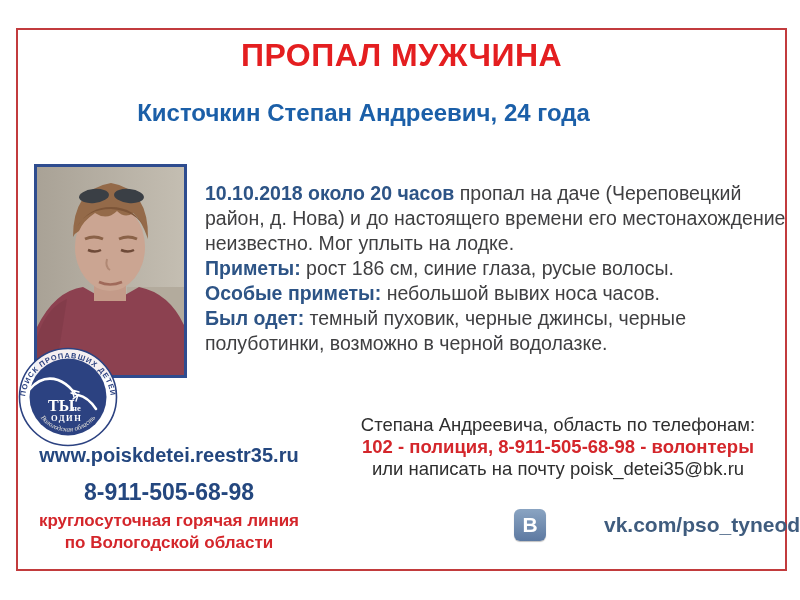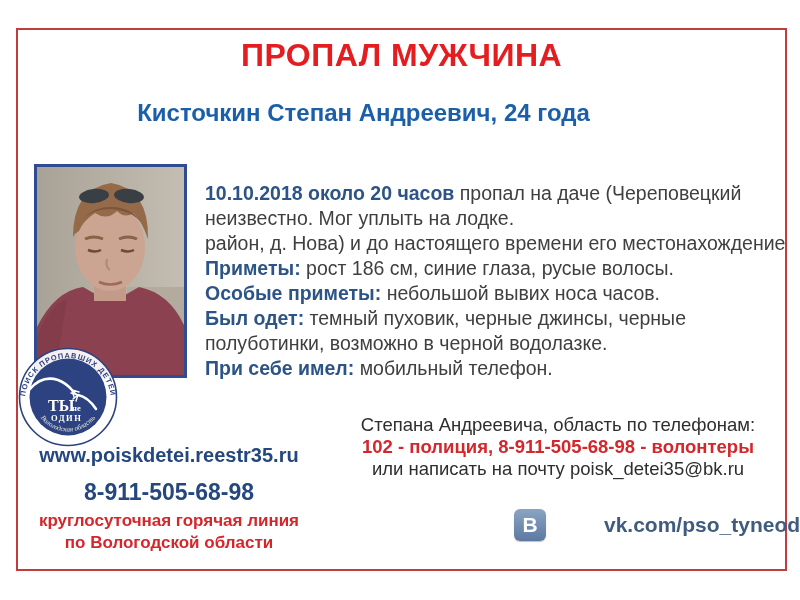--- a/index.html
+++ b/index.html
@@ -113,27 +113,26 @@
     <path d="M82 72 Q91 68 100 72" stroke="#8a6248" stroke-width="3" fill="none"></path>
     <path d="M51 83 Q58 86 64 83" stroke="#6e4a38" stroke-width="2.5" fill="none"></path>
     <path d="M84 83 Q91 86 97 83" stroke="#6e4a38" stroke-width="2.5" fill="none"></path>
     <path d="M70 92 Q68 100 73 103" stroke="#b08874" stroke-width="2" fill="none"></path>
     <path d="M62 115 Q73 120 85 115" stroke="#a06a5a" stroke-width="2.5" fill="none"></path>
   </svg>
 </div>
 
 <div class="desc">
   <div><b>10.10.2018 около 20 часов</b><span> пропал на даче (Череповецкий</span></div>
+  <div><b></b><span>район, д. Нова) и до настоящего времени его местонахождение</span></div>
   <div><b></b><span>неизвестно. Мог уплыть на лодке.</span></div>
-  <div><b></b><span>район, д. Нова) и до настоящего времени его местонахождение</span></div>
   <div><b>Приметы:</b><span> рост 186 см, синие глаза, русые волосы.</span></div>
   <div><b>Особые приметы:</b><span> небольшой вывих носа часов.</span></div>
   <div><b>Был одет:</b><span> темный пуховик, черные джинсы, черные</span></div>
   <div><b></b><span>полуботинки, возможно в черной водолазке.</span></div>
-  <div><b>При себе имел:</b><span> мобильный телефон.</span></div>
 </div>
 
 <div class="logo">
   <svg width="100" height="100" viewBox="0 0 100 100">
     <circle cx="50" cy="50" r="48.5" fill="rgba(255,255,255,0.92)" stroke="#2c4281" stroke-width="1.6"></circle>
     <circle cx="50" cy="50" r="38.5" fill="#2c4281"></circle>
     <defs>
       <path id="arcTop" d="M 7 54 A 43 43 0 0 1 93 54"></path>
       <path id="arcBot" d="M 20 67 A 34.5 34.5 0 0 0 80 67"></path>
     </defs>

